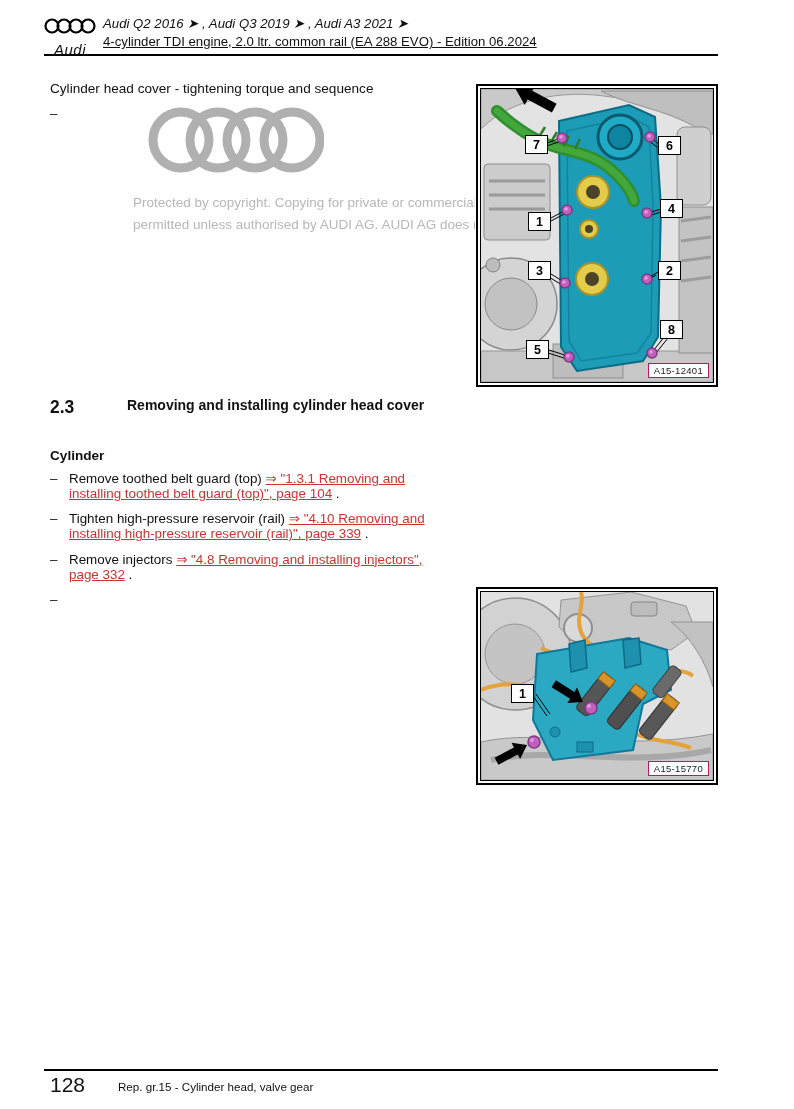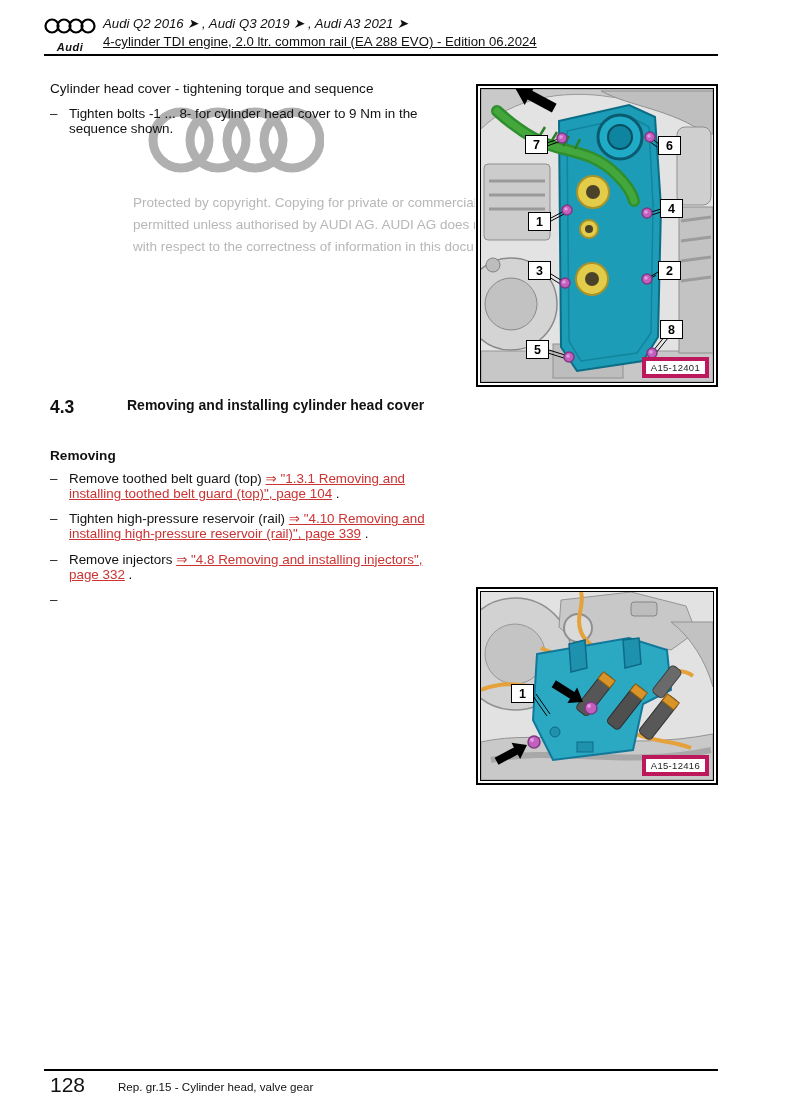--- a/index.html
+++ b/index.html
@@ -6,21 +6,21 @@
   .page{
     position:relative;width:794px;height:1109px;background:#fff;
     font-family:"Liberation Sans", sans-serif;color:#111;overflow:hidden;
   }
   .abs{position:absolute;}
   
   .hdr-line1{left:103px;top:16px;font-size:13.2px;font-style:italic;}
   .hdr-line2{left:103px;top:34px;font-size:13.2px;text-decoration:underline;}
   .hdr-rule{left:44px;top:54px;width:674px;height:2px;background:#000;}
   .audi-logo{left:44px;top:15px;width:52px;height:38px;text-align:center;}
-  .audi-word{font-size:11px;font-weight:bold;font-style:italic;letter-spacing:.5px;margin-top:-2px;}
+  .audi-word{font-size:15px;font-weight:normal;font-style:italic;letter-spacing:.5px;margin-top:-2px;}
   
   .s1-title{left:50px;top:81px;font-size:13.6px;font-weight:normal;}
   .steps{left:50px;top:0;width:385px;list-style:none;margin:0;padding:0;font-size:13.4px;line-height:1.13;}
   .steps li{position:relative;padding-left:19px;margin-bottom:10px;}
   .dash{position:absolute;left:0;top:0;}
   .s1-steps{top:106px;}
   .s2-steps{top:471px;}
   a.xref{color:#cc3333;text-decoration:underline;cursor:pointer;}
   
   .wm-rings{left:148px;top:105px;}
@@ -35,21 +35,21 @@
   .fig-inner{position:relative;border:1px solid #000;background:#fff;width:100%;height:100%;box-sizing:border-box;overflow:hidden;}
   .fig1{left:476px;top:84px;width:242px;height:303px;}
   .fig2{left:476px;top:587px;width:242px;height:198px;}
   .fig-inner svg{display:block;width:100%;height:100%;}
   .callout{
     position:absolute;width:23px;height:19px;background:#fff;border:1.4px solid #000;
     display:flex;align-items:center;justify-content:center;
     font-size:12.5px;font-weight:bold;color:#000;box-sizing:border-box;
   }
   .fig-label{
-    position:absolute;background:#fff;border:4px solid #be185d;
+    position:absolute;background:#fff;border:1px solid #be185d;
     font-size:9.5px;padding:1px 5px;color:#222;letter-spacing:.3px;
   }
   
   .ftr-rule{left:44px;top:1069px;width:674px;height:2px;background:#000;}
   .ftr-page{left:50px;top:1073px;font-size:21px;}
   .ftr-chap{left:118px;top:1080px;font-size:11.6px;}
 </style>
 </head>
 <body>
 
@@ -74,28 +74,26 @@
     <g fill="none" stroke="#b0b0b0" stroke-width="9">
       <circle cx="33" cy="35" r="28"></circle>
         <circle cx="70" cy="35" r="28"></circle>
       <circle cx="107" cy="35" r="28"></circle>
         <circle cx="144" cy="35" r="28"></circle>
     </g>
   </svg>
   <div class="abs wm-text">
     <div>Protected by copyright. Copying for private or commercial</div>
     <div>permitted unless authorised by AUDI AG. AUDI AG does no</div>
-    <div>with respect to the correctness of information in this docu</div>
   </div>
 
   <div class="abs s1-title">Cylinder head cover - tightening torque and sequence</div>
   <ul class="abs steps s1-steps">
     <li>
       <span class="dash">–</span>
-      <span>Tighten bolts -1 ... 8- for cylinder head cover to 9 Nm in the sequence shown.</span>
     </li>
   </ul>
 
   <div class="abs figure fig1">
     <div class="fig-inner">
       <svg viewBox="0 0 232 293" preserveAspectRatio="none">
 
         <rect x="0" y="0" width="232" height="293" fill="#e3e3e3"></rect>
         <path d="M0,40 C30,10 80,0 130,8 C180,14 215,5 232,22 L232,0 L0,0 Z" fill="#c9c9c9" stroke="#999" stroke-width="1"></path>
         <path d="M120,2 C150,18 190,20 225,45 L232,45 L232,2 Z" fill="#bfbfbf" stroke="#909090" stroke-width="1"></path>
@@ -189,23 +187,23 @@
       <div class="callout" style="left:47px;top:123px;">1</div>
       <div class="callout" style="left:179px;top:110px;">4</div>
       <div class="callout" style="left:47px;top:172px;">3</div>
       <div class="callout" style="left:177px;top:172px;">2</div>
       <div class="callout" style="left:45px;top:251px;">5</div>
       <div class="callout" style="left:179px;top:231px;">8</div>
       <div class="fig-label" style="right:4px;bottom:4px;">A15-12401</div>
     </div>
   </div>
 
-  <div class="abs s2-num">4.3</div>
+  <div class="abs s2-num">2.3</div>
   <div class="abs s2-title">Removing and installing cylinder head cover</div>
-  <div class="abs s2-sub">Removing</div>
+  <div class="abs s2-sub">Cylinder</div>
 
   <ul class="abs steps s2-steps">
     <li>
       <span class="dash">–</span>
       <span>Remove toothed belt guard (top) </span><a class="xref">⇒ "1.3.1 Removing and installing toothed belt guard (top)", page 104</a><span> .</span>
     </li>
     <li>
       <span class="dash">–</span>
       <span>Tighten high-pressure reservoir (rail) </span><a class="xref">⇒ "4.10 Removing and installing high-pressure reservoir (rail)", page 339</a><span> .</span>
     </li>
@@ -276,21 +274,21 @@
         </g>
 
         <g transform="translate(102,110) rotate(32)">
           <path d="M0,0 L-11,-8 L-11,-3.5 L-30,-3.5 L-30,3.5 L-11,3.5 L-11,8 Z" fill="#000" transform="scale(1.15)"></path>
         </g>
         <g transform="translate(46,153) rotate(-28)">
           <path d="M0,0 L-11,-8 L-11,-3.5 L-30,-3.5 L-30,3.5 L-11,3.5 L-11,8 Z" fill="#000" transform="scale(1.15)"></path>
         </g>
       </svg>
       <div class="callout" style="left:30px;top:92px;">1</div>
-      <div class="fig-label" style="right:4px;bottom:4px;">A15-12416</div>
+      <div class="fig-label" style="right:4px;bottom:4px;">A15-15770</div>
     </div>
   </div>
 
   <div class="abs ftr-rule"></div>
   <div class="abs ftr-page">128</div>
   <div class="abs ftr-chap">Rep. gr.15 - Cylinder head, valve gear</div>
 
 </div>
 
 </body></html>

